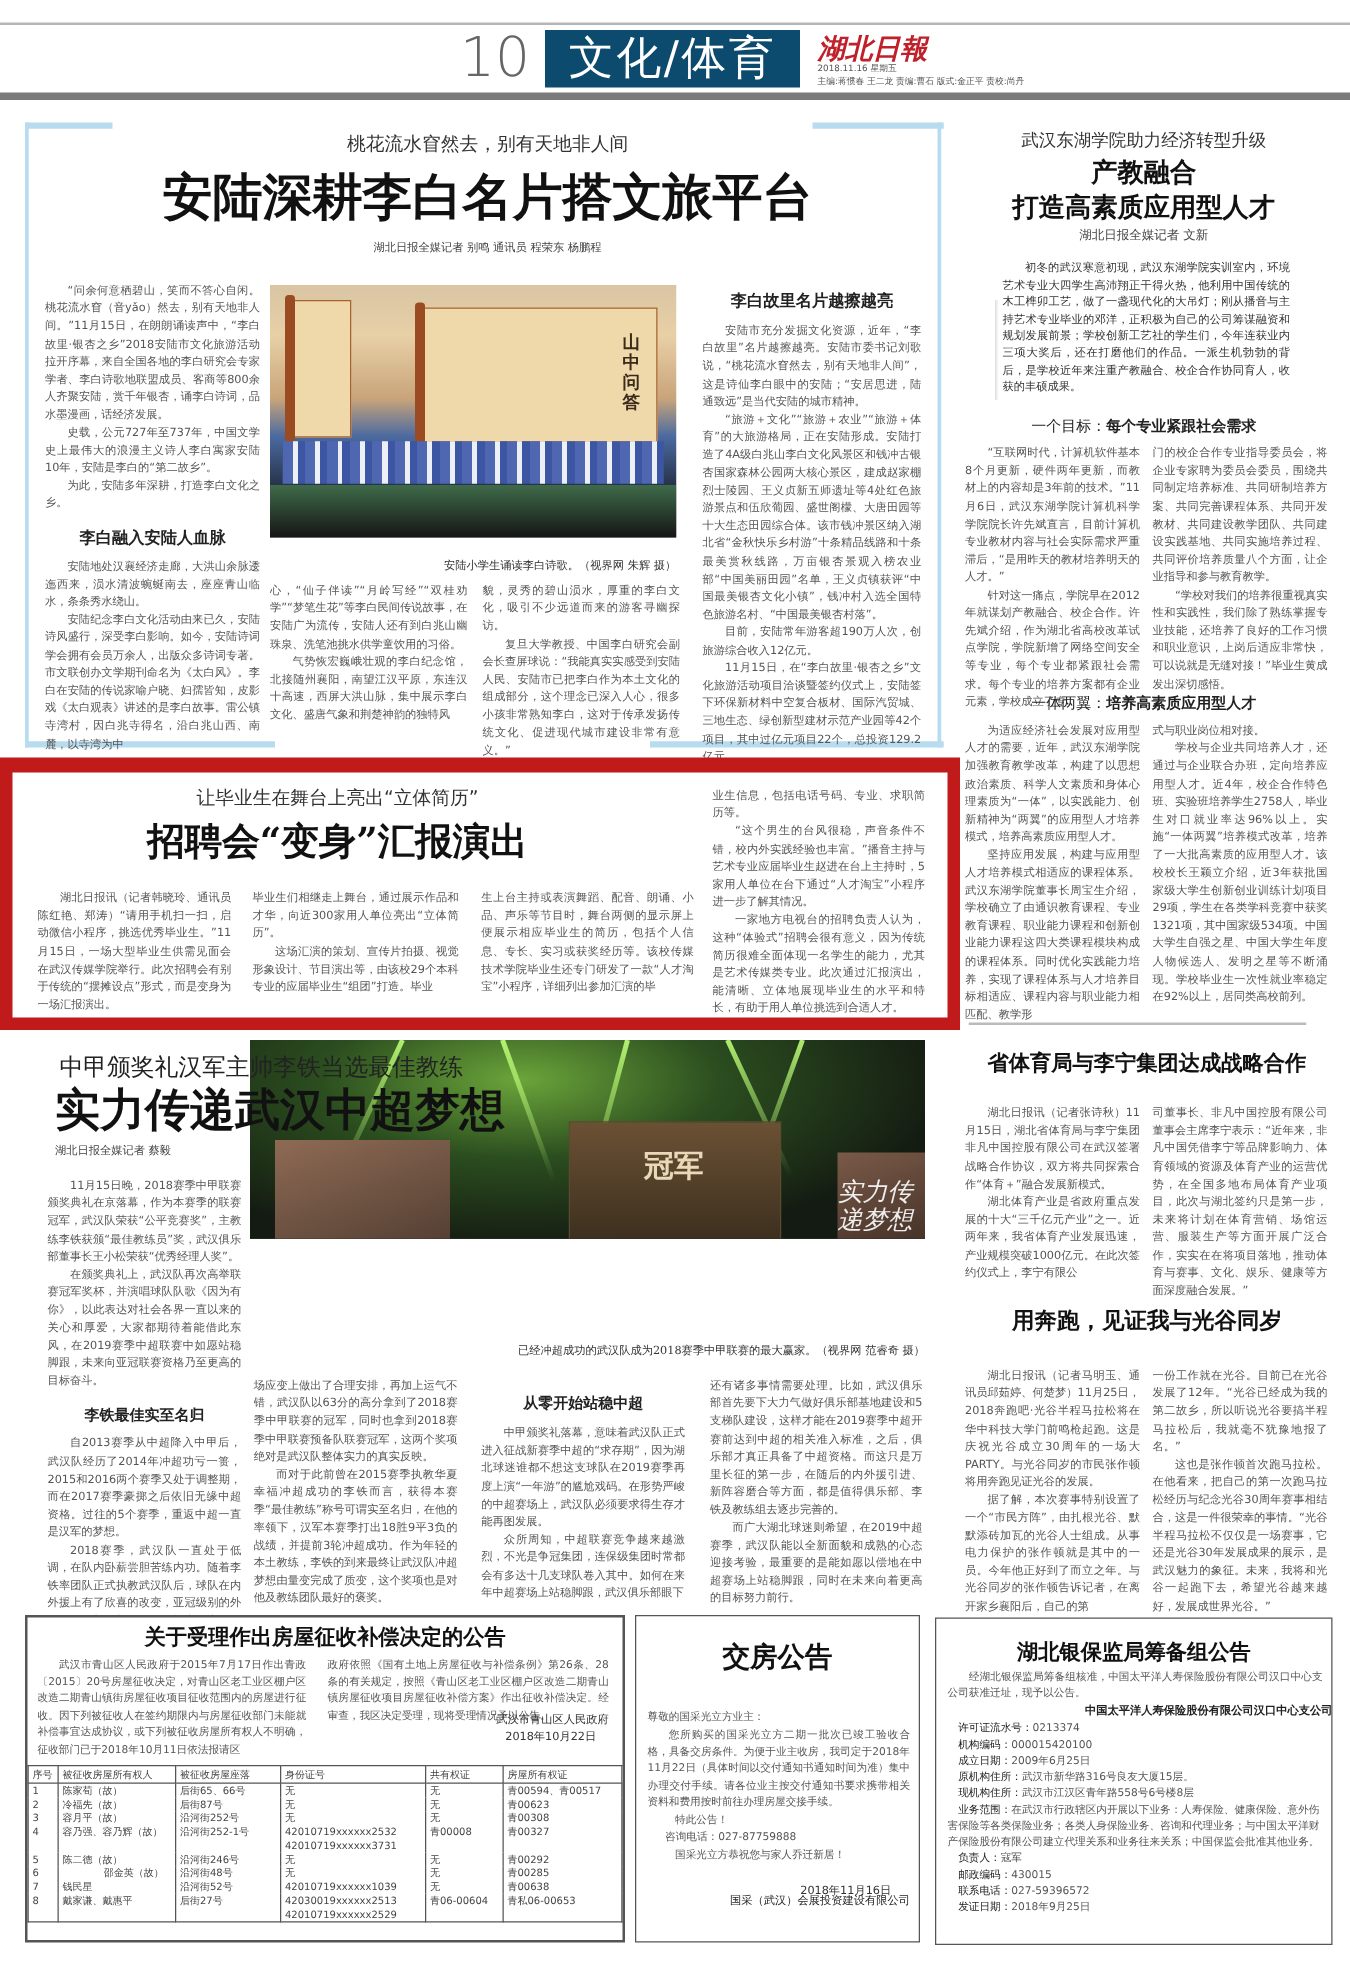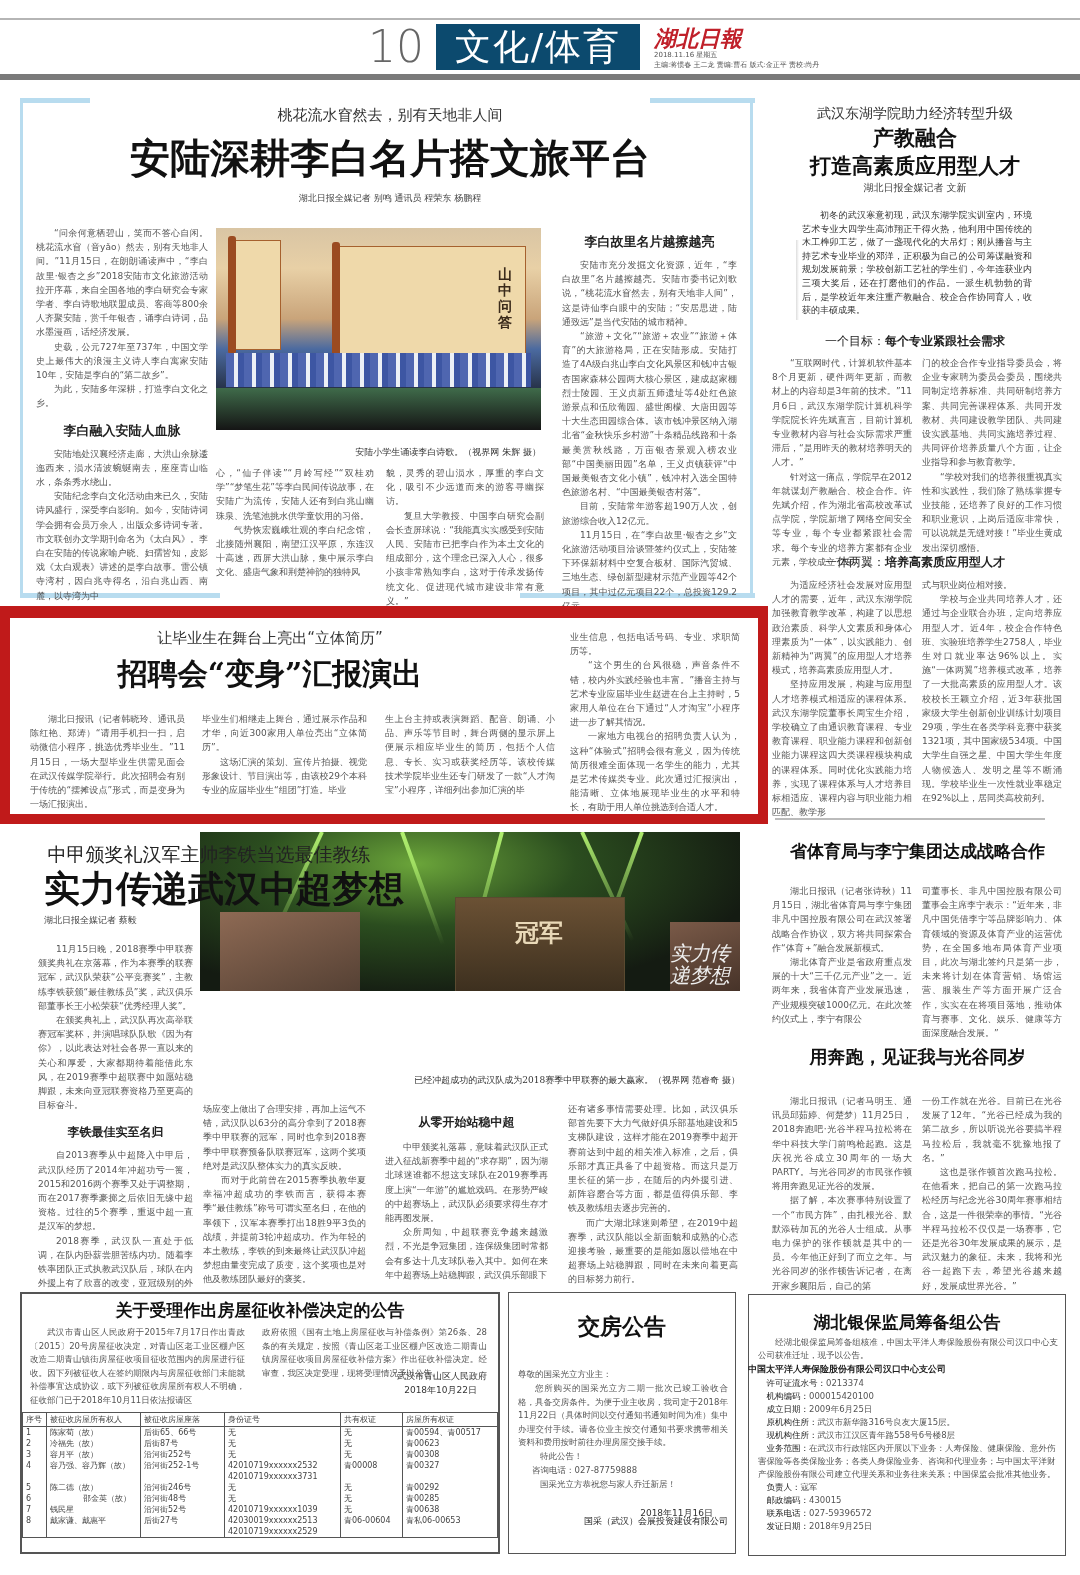--- a/index.html
+++ b/index.html
@@ -322,21 +322,21 @@
 <div class="abs txt" style="left:518px;top:1382px;width:210px;font-size:8.5px;line-height:13.6px;text-indent:2em">您所购买的国采光立方二期一批次已竣工验收合格，具备交房条件。为便于业主收房，我司定于2018年11月22日（具体时间以交付通知书通知时间为准）集中办理交付手续。请各位业主按交付通知书要求携带相关资料和费用按时前往办理房屋交接手续。</div>
 <div class="abs txt" style="left:540px;top:1450px;width:190px;font-size:8.5px;line-height:13.6px">特此公告！</div>
 <div class="abs txt" style="left:532px;top:1464px;width:190px;font-size:8.5px;line-height:13.6px">咨询电话：027-87759888</div>
 <div class="abs txt" style="left:540px;top:1478px;width:190px;font-size:8.5px;line-height:13.6px">国采光立方恭祝您与家人乔迁新居！</div>
 <div class="abs" style="left:518px;top:1515px;width:210px;font-size:9px;line-height:13px;text-align:right;color:#222">国采（武汉）会展投资建设有限公司</div>
 <div class="abs" style="left:518px;top:1507px;width:195px;font-size:9px;line-height:13px;text-align:right;color:#333">2018年11月16日</div>
 
 <div class="notice" style="left:748px;top:1294px;width:318px;height:262px"></div>
 <div class="abs notice-title" style="left:748px;top:1310px;width:318px;font-size:17px;line-height:24px">湖北银保监局筹备组公告</div>
 <div class="abs txt" style="left:758px;top:1336px;width:300px;font-size:8.5px;line-height:13px;text-indent:2em">经湖北银保监局筹备组核准，中国太平洋人寿保险股份有限公司汉口中心支公司获准迁址，现予以公告。</div>
-<div class="abs" style="left:748px;top:1363px;width:318px;font-size:9px;line-height:13px;text-align:left;color:#222;font-weight:bold">中国太平洋人寿保险股份有限公司汉口中心支公司</div>
+<div class="abs" style="left:748px;top:1363px;width:318px;font-size:9px;line-height:13px;text-align:right;color:#222;font-weight:bold">中国太平洋人寿保险股份有限公司汉口中心支公司</div>
 <div class="abs" id="cbirc-fields" style="left:758px;top:1377px;width:300px;font-size:8.5px;line-height:13px;color:#555">
     <div style="padding-left: 1em;"><span style="color: rgb(34, 34, 34);">许可证流水号：</span><span>0213374</span></div>
     <div style="padding-left: 1em;"><span style="color: rgb(34, 34, 34);">机构编码：</span><span>000015420100</span></div>
     <div style="padding-left: 1em;"><span style="color: rgb(34, 34, 34);">成立日期：</span><span>2009年6月25日</span></div>
     <div style="padding-left: 1em;"><span style="color: rgb(34, 34, 34);">原机构住所：</span><span>武汉市新华路316号良友大厦15层。</span></div>
     <div style="padding-left: 1em;"><span style="color: rgb(34, 34, 34);">现机构住所：</span><span>武汉市江汉区青年路558号6号楼8层</span></div>
     <div style="text-indent: 1em;"><span style="color: rgb(34, 34, 34);">业务范围：</span><span>在武汉市行政辖区内开展以下业务：人寿保险、健康保险、意外伤害保险等各类保险业务；各类人身保险业务、咨询和代理业务；与中国太平洋财产保险股份有限公司建立代理关系和业务往来关系；中国保监会批准其他业务。</span></div>
     <div style="padding-left: 1em;"><span style="color: rgb(34, 34, 34);">负责人：</span><span>寇军</span></div>
     <div style="padding-left: 1em;"><span style="color: rgb(34, 34, 34);">邮政编码：</span><span>430015</span></div>
     <div style="padding-left: 1em;"><span style="color: rgb(34, 34, 34);">联系电话：</span><span>027-59396572</span></div>

